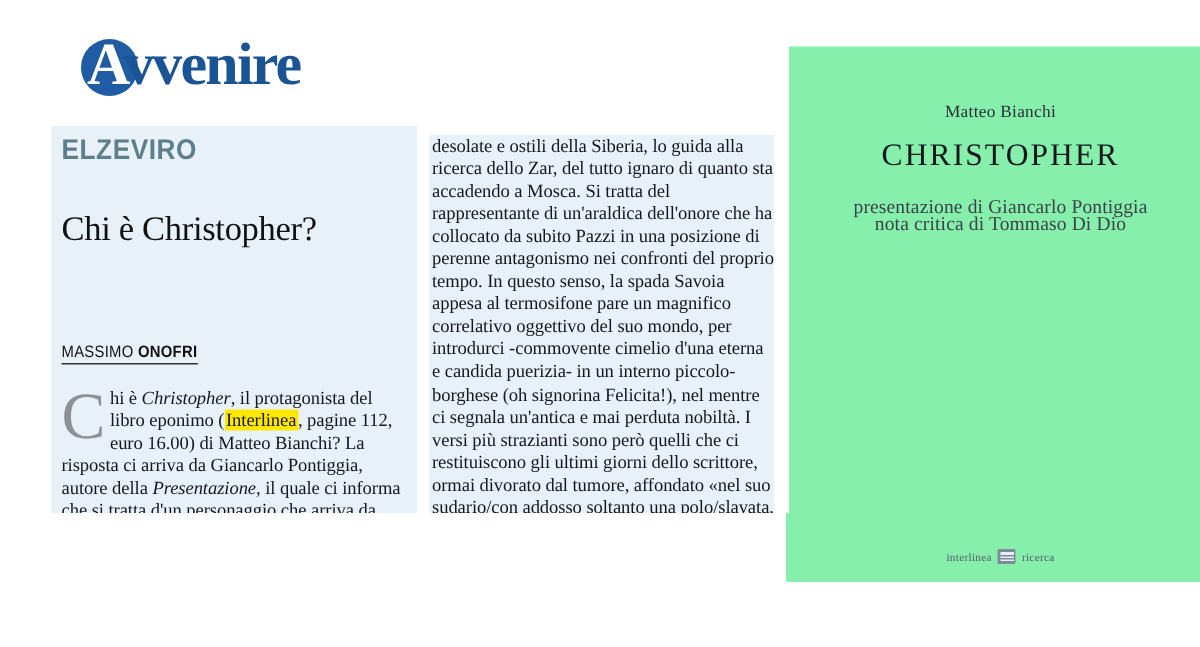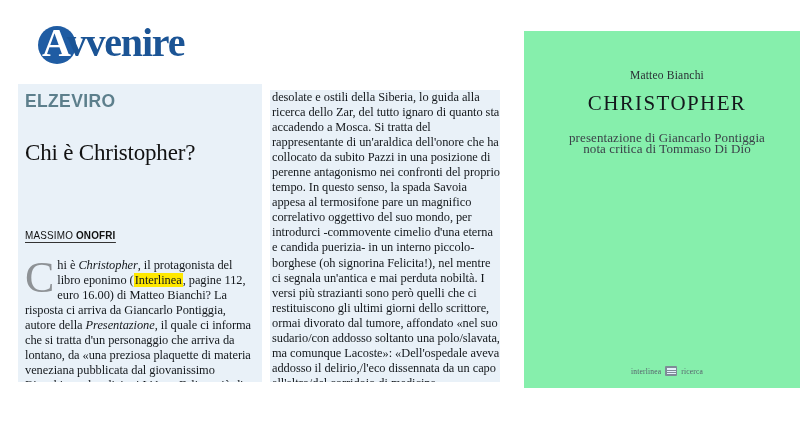--- a/index.html
+++ b/index.html
@@ -12,24 +12,24 @@
     height: 431px;
     position: relative;
     overflow: hidden;
     font-family: "Liberation Serif", serif;
     -webkit-font-smoothing: antialiased;
   }
 
   
   #article-clipping {
     position: absolute;
-    left: 0px;
+    left: 16px;
     top: 0px;
     width: 510px;
-    height: 382px;
+    height: 342px;
     background: #e9f1f8;
     overflow: hidden;
   }
   
   .clip-mask-left {
     position: absolute;
     left: 0; top: 0;
     width: 18px; height: 431px;
     background: #ffffff;
     z-index: 5;

